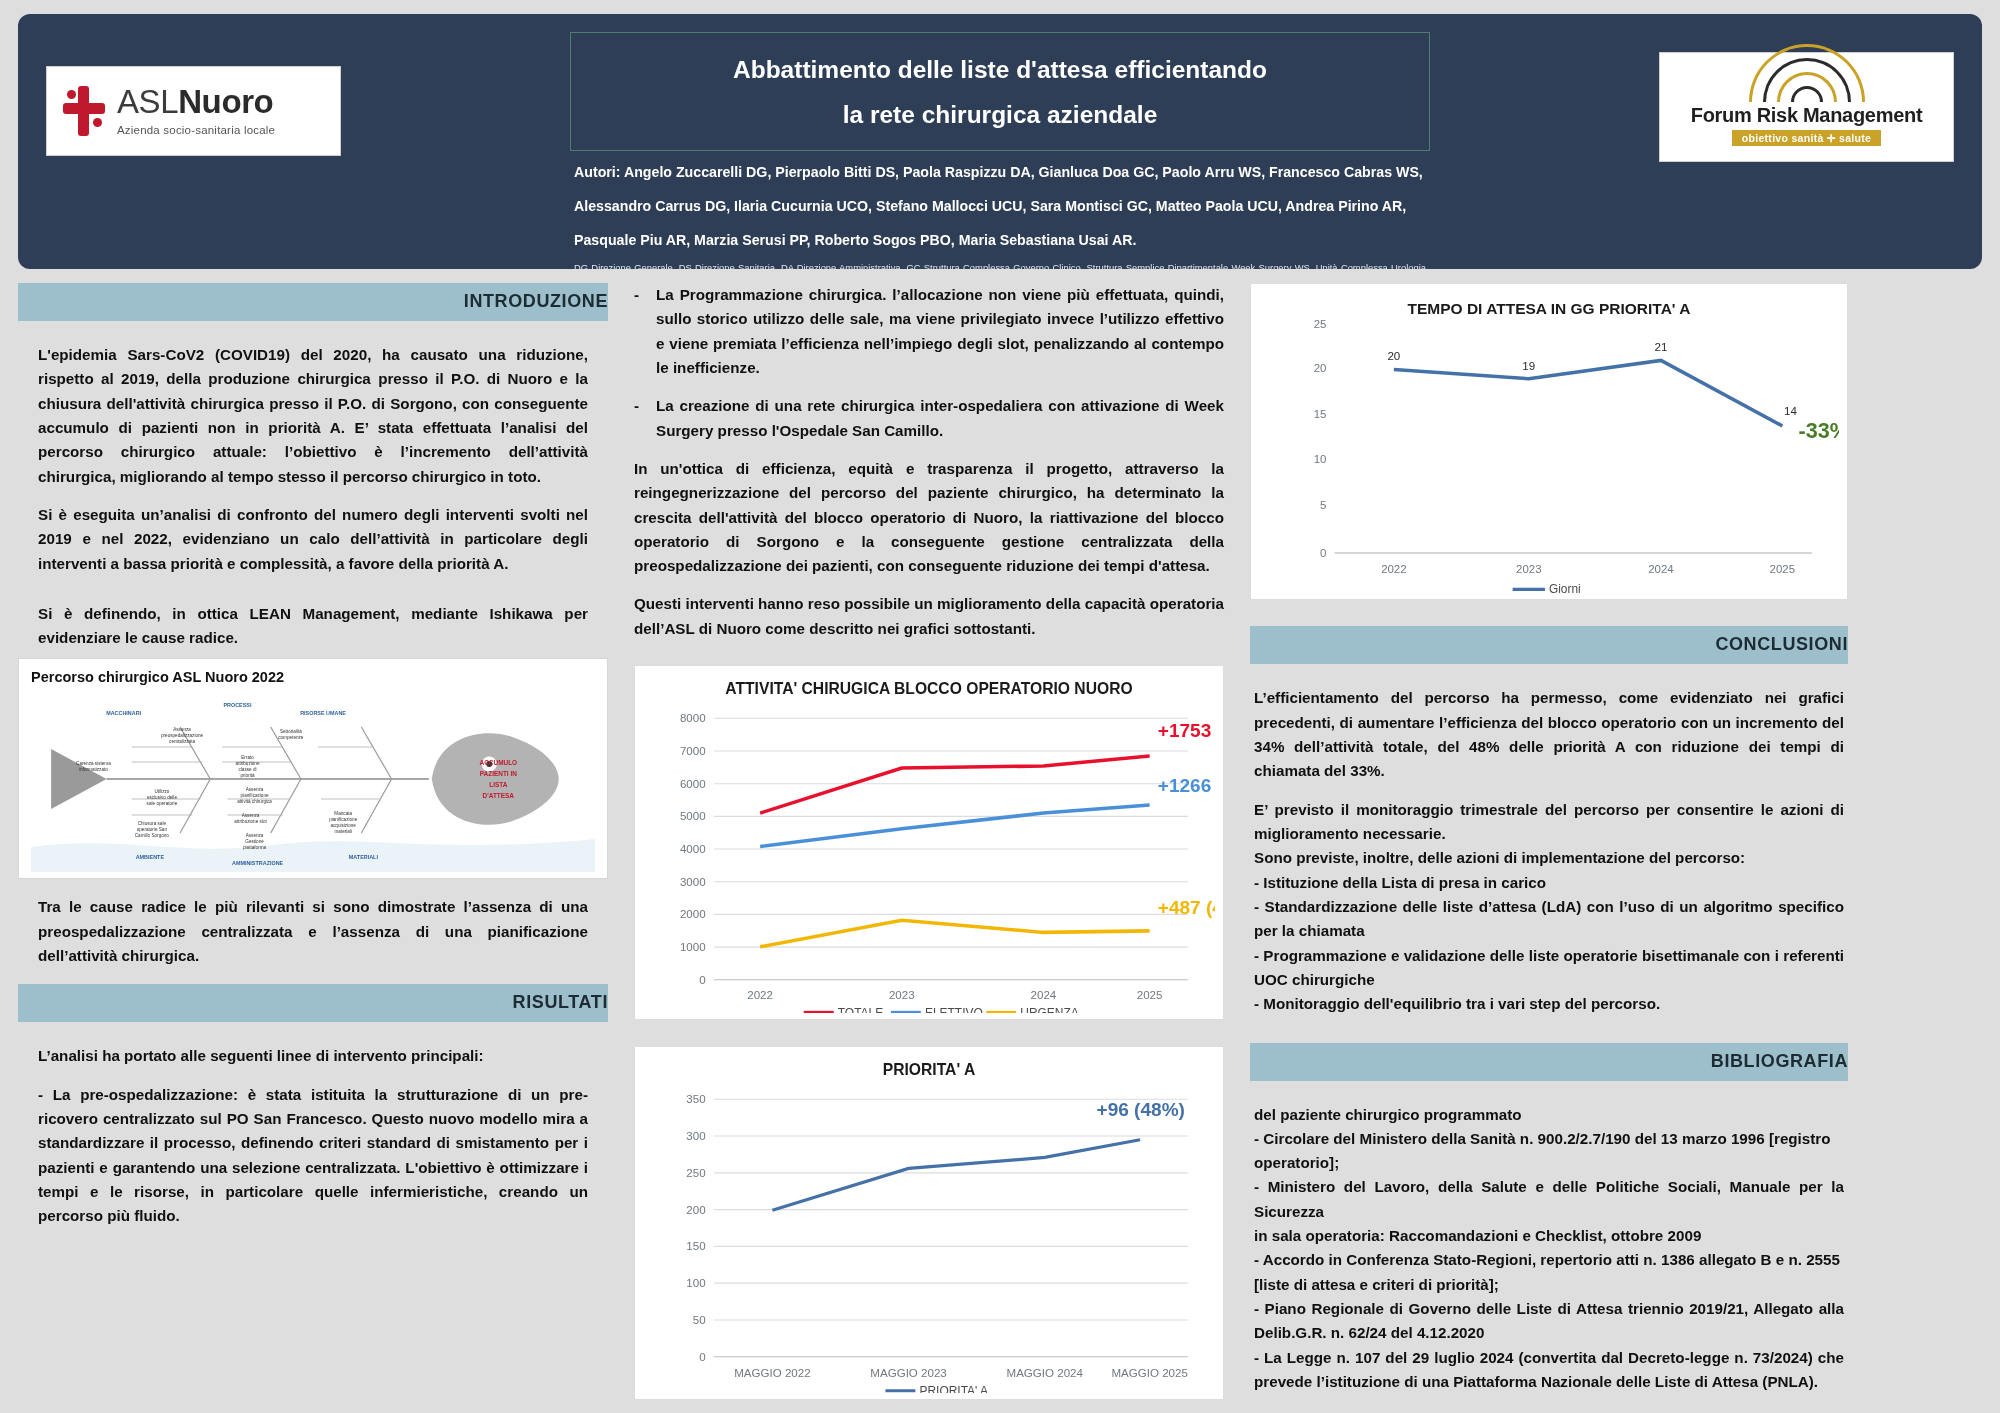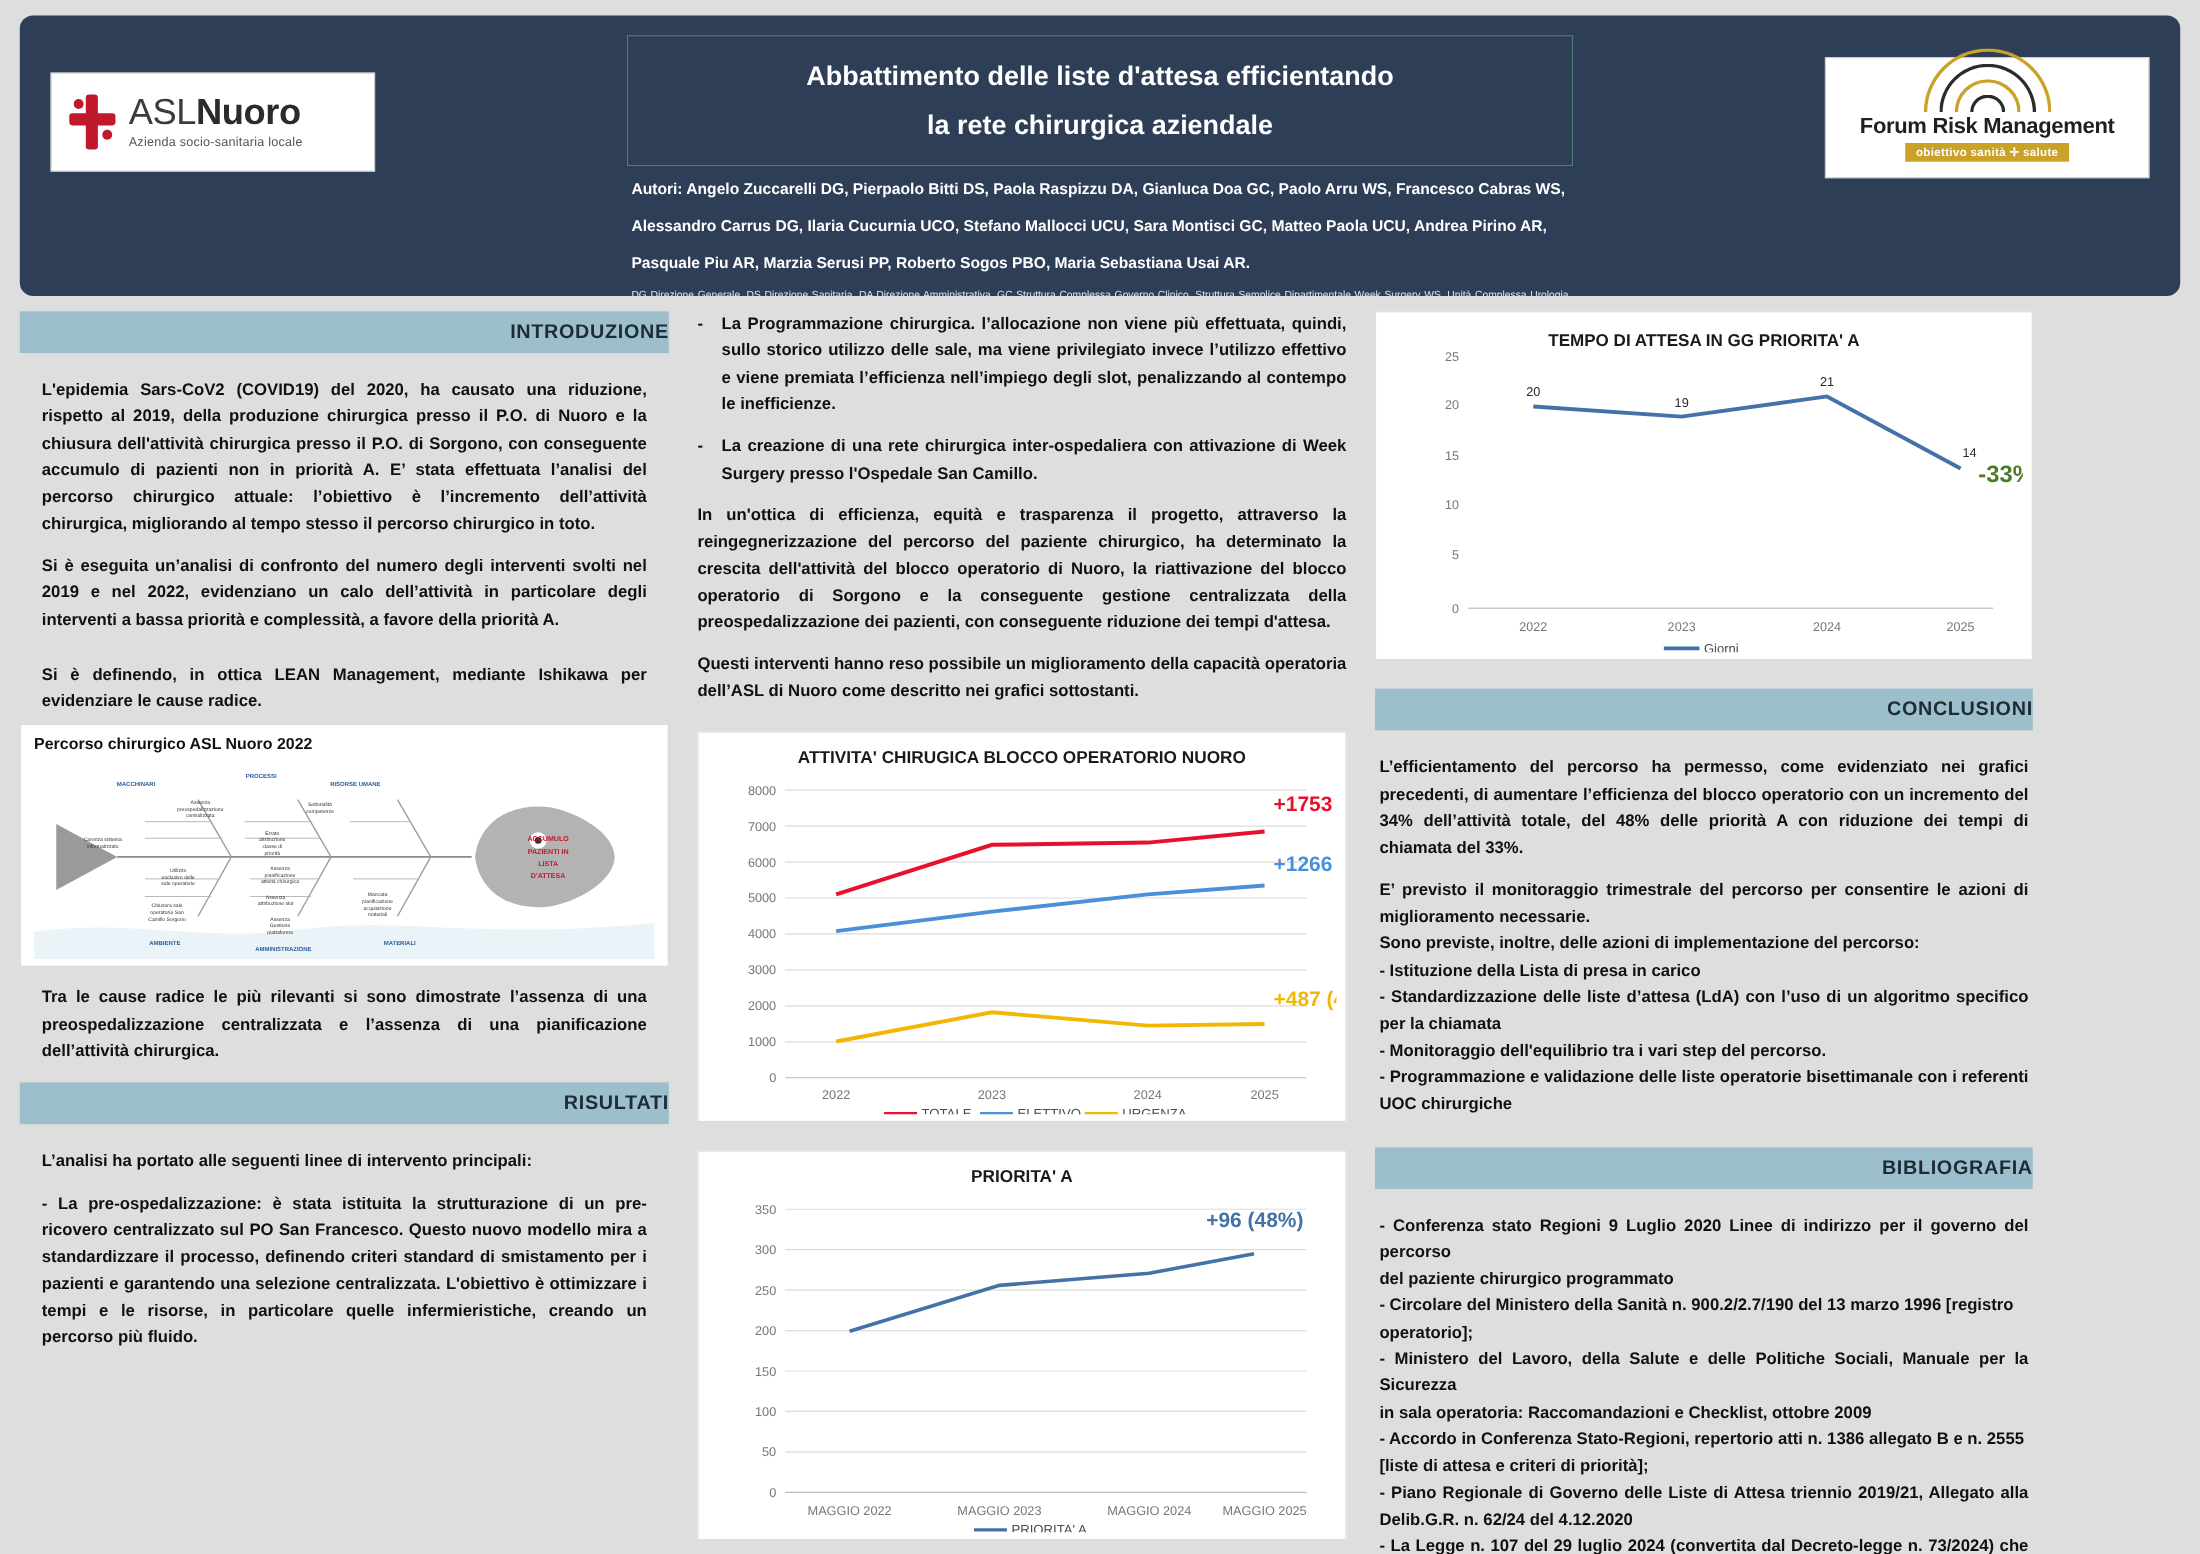--- a/index.html
+++ b/index.html
@@ -420,28 +420,27 @@
       </div>
 
       <div class="spacer-md"></div>
       <div class="sec-head">CONCLUSIONI</div>
       <div class="body-txt" style="padding:0 4px;">
         <p>L’efficientamento del percorso ha permesso, come evidenziato nei grafici precedenti, di aumentare l’efficienza del blocco operatorio con un incremento del 34% dell’attività totale, del 48% delle priorità A con riduzione dei tempi di chiamata del 33%.</p>
         <p style="margin-bottom:0">E’ previsto il monitoraggio trimestrale del percorso per consentire le azioni di miglioramento necessarie.</p>
         <p style="margin-bottom:0">Sono previste, inoltre, delle azioni di implementazione del percorso:</p>
         <p style="margin-bottom:0">- Istituzione della Lista di presa in carico</p>
         <p style="margin-bottom:0">- Standardizzazione delle liste d’attesa (LdA) con l’uso di un algoritmo specifico per la chiamata</p>
+        <p style="margin-bottom:0">- Programmazione e validazione delle liste operatorie bisettimanale con i referenti UOC chirurgiche</p>
         <p style="margin-bottom:0">- Monitoraggio dell'equilibrio tra i vari step del percorso.</p>
-        <p style="margin-bottom:0">- Programmazione e validazione delle liste operatorie bisettimanale con i referenti UOC chirurgiche</p>
       </div>
 
       <div class="spacer-md"></div>
       <div class="sec-head">BIBLIOGRAFIA</div>
       <div class="body-txt" style="padding:0 4px;">
-        <p style="margin-bottom:0">- Conferenza stato Regioni 9 Luglio 2020 Linee di indirizzo per il governo del percorso</p>
         <p style="margin-bottom:0">del paziente chirurgico programmato</p>
         <p style="margin-bottom:0">- Circolare del Ministero della Sanità n. 900.2/2.7/190 del 13 marzo 1996 [registro</p>
         <p style="margin-bottom:0">operatorio];</p>
         <p style="margin-bottom:0">- Ministero del Lavoro, della Salute e delle Politiche Sociali, Manuale per la Sicurezza</p>
         <p style="margin-bottom:0">in sala operatoria: Raccomandazioni e Checklist, ottobre 2009</p>
         <p style="margin-bottom:0">- Accordo in Conferenza Stato-Regioni, repertorio atti n. 1386 allegato B e n. 2555</p>
         <p style="margin-bottom:0">[liste di attesa e criteri di priorità];</p>
         <p style="margin-bottom:0">- Piano Regionale di Governo delle Liste di Attesa triennio 2019/21, Allegato alla Delib.G.R. n. 62/24 del 4.12.2020</p>
         <p style="margin-bottom:0">- La Legge n. 107 del 29 luglio 2024 (convertita dal Decreto-legge n. 73/2024)  che prevede l’istituzione di una Piattaforma Nazionale delle Liste di Attesa (PNLA).</p>
       </div>

